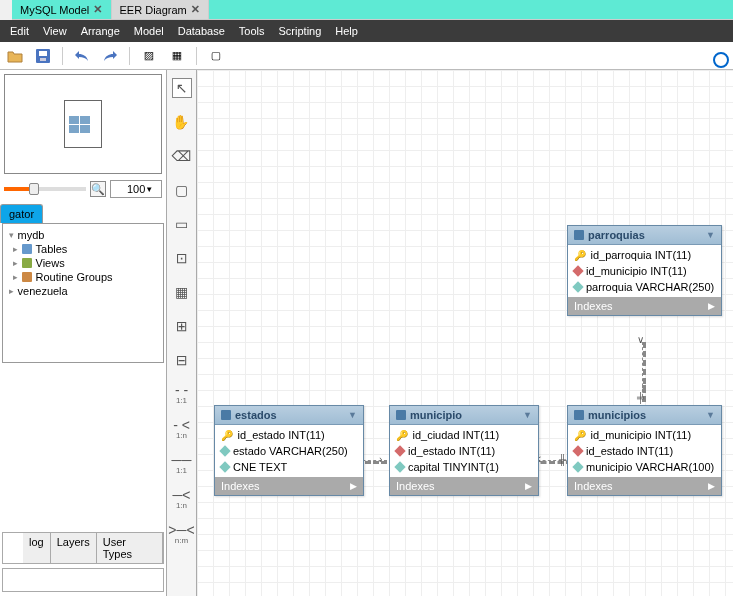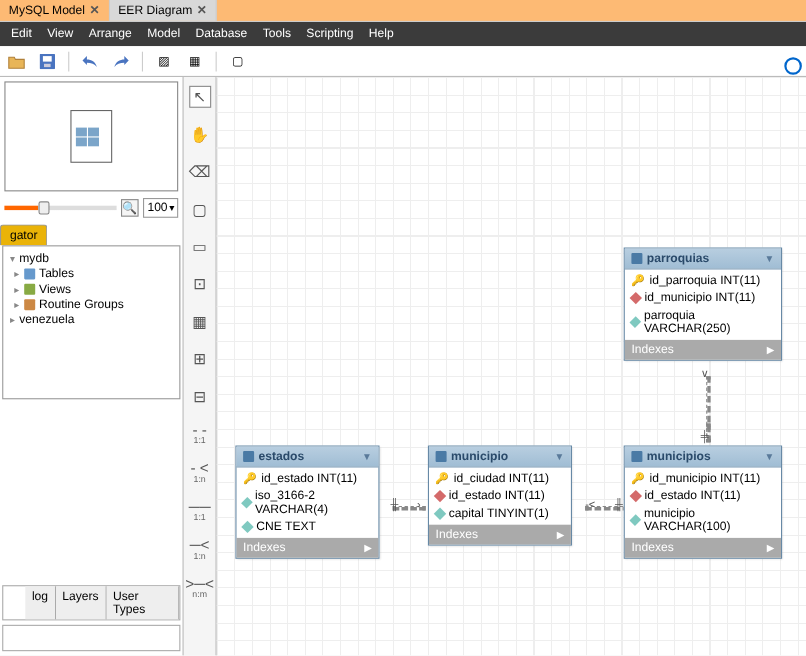--- a/index.html
+++ b/index.html
@@ -1,18 +1,18 @@
 <!DOCTYPE html>
 <html><head>
 <meta charset="utf-8">
 <style>
 * { margin:0; padding:0; box-sizing:border-box; font-family:Arial,sans-serif; font-size:11px; }
 body { background:#f0f0f0; width:733px; height:596px; overflow:hidden; position:relative; }
 
-.tab-bar { background:#fdba74; display:flex; height:20px; border-bottom:1px solid #ccc; }
+.tab-bar { background:#5eead4; display:flex; height:20px; border-bottom:1px solid #ccc;margin-left:12px; }
 .tab { padding:3px 8px; display:flex; align-items:center; gap:4px; border-right:1px solid #ccc; cursor:pointer; }
 .tab.active { background:#d8d8d8; }
 .tab .close { font-weight:bold; color:#555; }
 
 .menu-bar { background:#3b3b3b; color:#fff; display:flex; gap:14px; padding:4px 10px; height:22px; align-items:center; }
 .menu-item { cursor:pointer; }
 
 .toolbar { background:#fff; border-bottom:1px solid #bbb; height:28px; display:flex; align-items:center; gap:10px; padding:0 6px; }
 .toolbar-btn { width:18px; height:18px; display:flex; align-items:center; justify-content:center; cursor:pointer; }
 .toolbar-sep { width:1px; height:18px; background:#ccc; }
@@ -21,24 +21,24 @@
 .main { display:flex; height:calc(596px - 70px); }
 
 .left-panel { width:167px; background:#fff; border-right:1px solid #aaa; display:flex; flex-direction:column; }
 .overview { height:100px; border:1px solid #888; margin:4px; background:#fff; display:flex; align-items:center; justify-content:center; }
 .overview-page { width:38px; height:48px; border:1px solid #666; display:flex; flex-wrap:wrap; align-content:center; gap:1px; padding:6px 4px; }
 .overview-page div { width:10px; height:8px; background:#7ba5c9; }
 .zoom-row { display:flex; align-items:center; gap:4px; padding:2px 4px; }
 .zoom-slider { flex:1; height:4px; background:linear-gradient(to right,#ff6600 0%,#ff6600 30%,#ddd 30%,#ddd 100%); position:relative; }
 .zoom-thumb { position:absolute; left:30%; top:-4px; width:10px; height:12px; background:#eee; border:1px solid #888; border-radius:2px; }
 .zoom-btn { width:16px; height:16px; border:1px solid #888; background:#f5f5f5; display:flex; align-items:center; justify-content:center; cursor:pointer; }
-.zoom-value { width:32px; border:1px solid #999; padding:2px 3px; display:flex; justify-content:space-between; align-items:center; }
+.zoom-value { width:52px; border:1px solid #999; padding:2px 16px; display:flex; justify-content:space-between; align-items:center; }
 
 .nav-tab-row { display:flex; margin-top:4px; }
-.nav-tab { padding:3px 8px; border:1px solid #999; border-bottom:none; background:#eab308; border-top-left-radius:3px; border-top-right-radius:3px; }
+.nav-tab { padding:3px 8px; border:1px solid #999; border-bottom:none; background:#0ea5e9; border-top-left-radius:3px; border-top-right-radius:3px; }
 
 .tree { border:1px solid #999; margin:0 2px; height:140px; padding:4px; background:#fff; }
 .tree-row { display:flex; align-items:center; gap:4px; padding:1px 0 1px 2px; cursor:pointer; }
 .tree-row.sub { padding-left:6px; }
 .tree-glyph { color:#888; font-size:9px; }
 .tree-icon { width:10px; height:10px; display:inline-flex; }
 .icon-table { background:#6699cc; border-radius:1px; }
 .icon-view { background:#88aa44; border-radius:1px; }
 .icon-routine { background:#cc8844; border-radius:1px; }
 
@@ -46,22 +46,22 @@
 .bottom-tab { padding:3px 6px; border-right:1px solid #aaa; background:#eee; cursor:pointer; }
 .note { border:1px solid #aaa; margin:4px 2px; height:24px; }
 
 .tool-rail { width:30px; background:#f5f5f5; border-right:1px solid #aaa; display:flex; flex-direction:column; align-items:center; gap:14px; padding-top:8px; }
 .tool { width:20px; height:20px; display:flex; align-items:center; justify-content:center; cursor:pointer; color:#555; font-size:14px; }
 .tool.sel { border:1px solid #888; background:#fff; }
 .rel-label { font-size:8px; color:#666; text-align:center; }
 
 .canvas { flex:1; position:relative; background-color:#fff; background-image:repeating-linear-gradient(#eee 0 1px,transparent 1px 16px),repeating-linear-gradient(90deg,#eee 0 1px,transparent 1px 16px); overflow:hidden; }
 
-.entity { position:absolute; border:1px solid #6789a6; background:#fff; width:131px; box-shadow:1px 1px 2px rgba(0,0,0,.15); }
-.entity.wide { width:144px; }
+.entity { position:absolute; border:1px solid #6789a6; background:#fff; width:150px; box-shadow:1px 1px 2px rgba(0,0,0,.15); }
+.entity.wide { width:155px; }
 .entity-header { background:linear-gradient(#b8cee0,#a0bdd4); padding:3px 6px; display:flex; align-items:center; gap:4px; border-bottom:1px solid #7a9ab5; }
 .entity-header .hicon { width:10px; height:10px; background:#4a7aa5; border-radius:1px; }
 .entity-header .name { font-weight:bold; color:#2a4a6a; }
 .entity-header .arrow { margin-left:auto; color:#5a7a9a; font-size:9px; }
 .entity-cols { padding:2px 0; }
 .entity-col { display:flex; align-items:center; gap:4px; padding:2px 6px; }
 .key { color:#d4a017; font-size:10px; }
 .col-diamond { width:8px; height:8px; transform:rotate(45deg); background:#7fc9c0; }
 .col-diamond.red { background:#d46a6a; }
 .entity-footer { background:#aaa; color:#fff; padding:3px 6px; display:flex; justify-content:space-between; align-items:center; }
@@ -268,21 +268,21 @@
         <span class="name">estados</span>
         <span class="arrow">▼</span>
       </div>
       <div class="entity-cols">
         <div class="entity-col">
             <span class="key">🔑</span>
             <span>id_estado INT(11)</span>
           </div>
         <div class="entity-col">
             <span class="col-diamond"></span>
-            <span>iso_3166-2 VARCHAR(4)</span>
+            <span>estado VARCHAR(250)</span>
           </div>
         <div class="entity-col">
             <span class="col-diamond"></span>
             <span>CNE TEXT</span>
           </div>
       </div>
       <div class="entity-footer">
           <span>Indexes</span>
           <span class="arrow">▶</span>
         </div>

